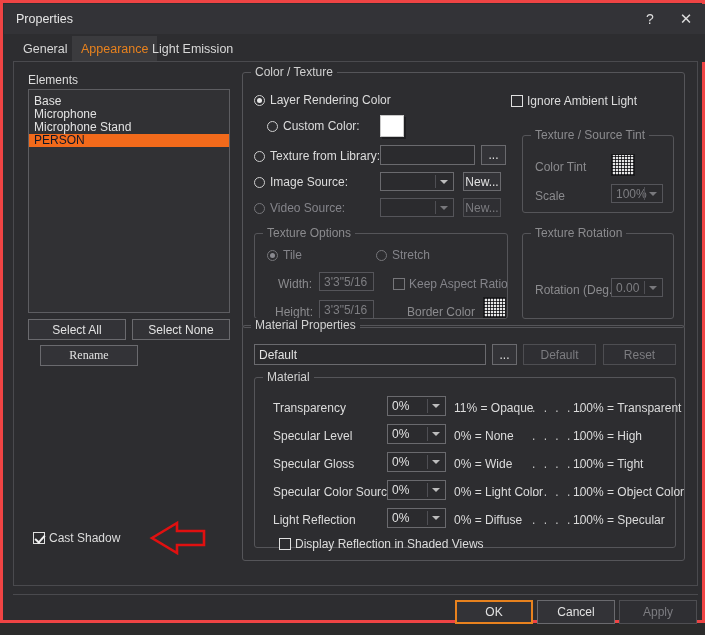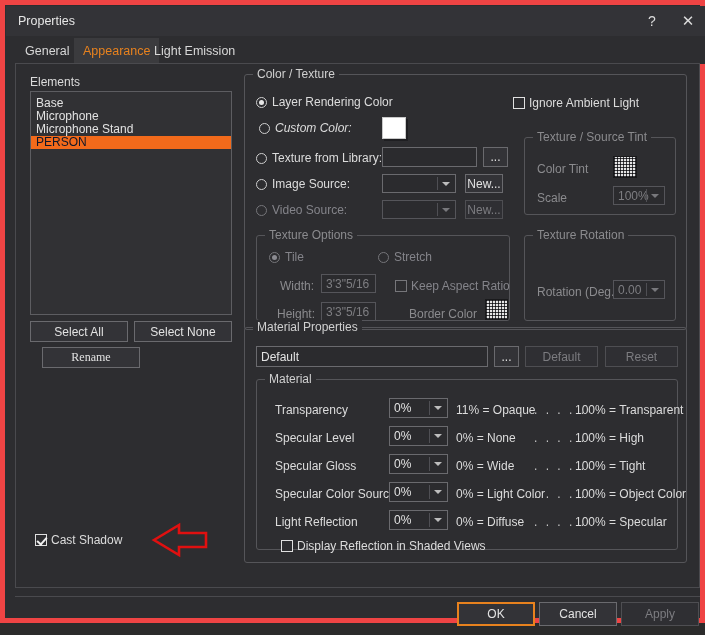--- a/index.html
+++ b/index.html
@@ -7,21 +7,21 @@
     width:705px;height:635px;overflow:hidden;
     background:#2b2b2b;
     font-family:"Liberation Sans", sans-serif;
     font-size:12px;
     color:#d8d8d8;
     -webkit-font-smoothing:antialiased;
   }
   .window{
     position:absolute;left:0;top:0;width:705px;height:623px;
     box-sizing:border-box;
-    border:5px solid #ef4444;
+    border:3px solid #ef4444;
     background:#2d2d30;
   }
   
   .titlebar{
     position:absolute;left:1px;top:1px;width:703px;height:30px;
     background:#333337;
   }
   .title-text{
     position:absolute;left:12px;top:8px;
     font-size:12.5px;color:#e6e6e6;
@@ -227,21 +227,21 @@
     </div>
 
     <div class="group" style="left:228px;top:10px;width:443px;height:256px;">
       <div class="legend">Color / Texture</div>
 
       <div class="radio on" style="left:11px;top:20px;">
         <span class="dot"></span>
         <span class="rtext">Layer Rendering Color</span>
       </div>
 
-      <div class="radio" style="left:14px;top:46px;font-style:italic;">
+      <div class="radio" style="left:24px;top:46px;">
         <span class="dot"></span>
         <span class="rtext">Custom Color:</span>
       </div>
       <div class="swatch-white" style="left:137px;top:42px;width:24px;height:22px;"></div>
 
       <div class="radio" style="left:11px;top:76px;">
         <span class="dot"></span>
         <span class="rtext">Texture from Library:</span>
       </div>
       <div class="tinput" style="left:137px;top:72px;width:95px;height:20px;"></div>

